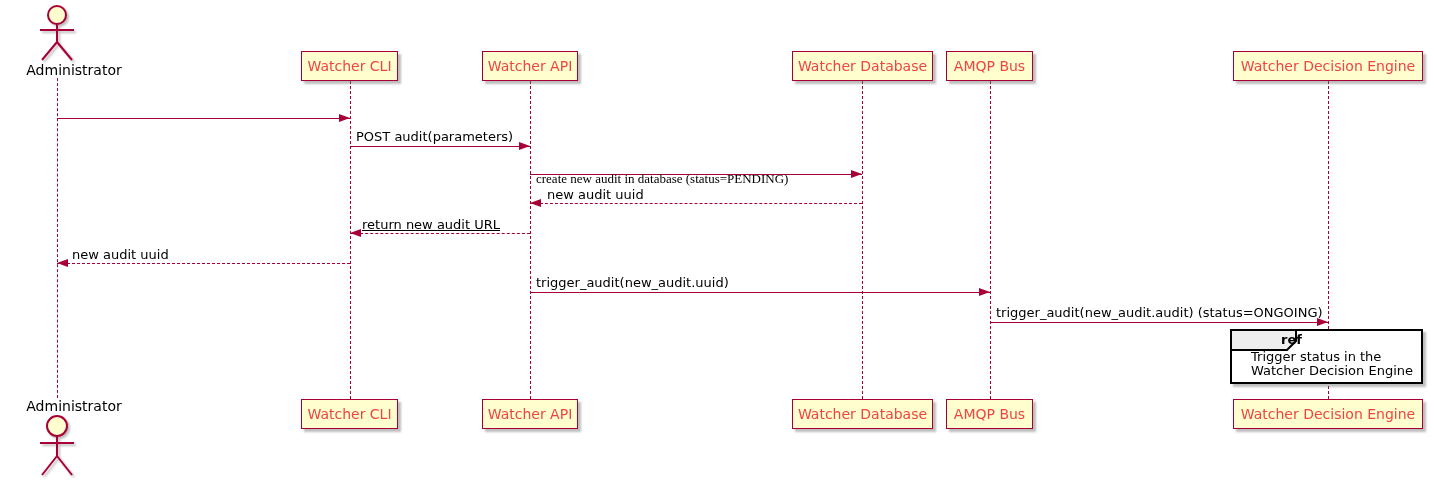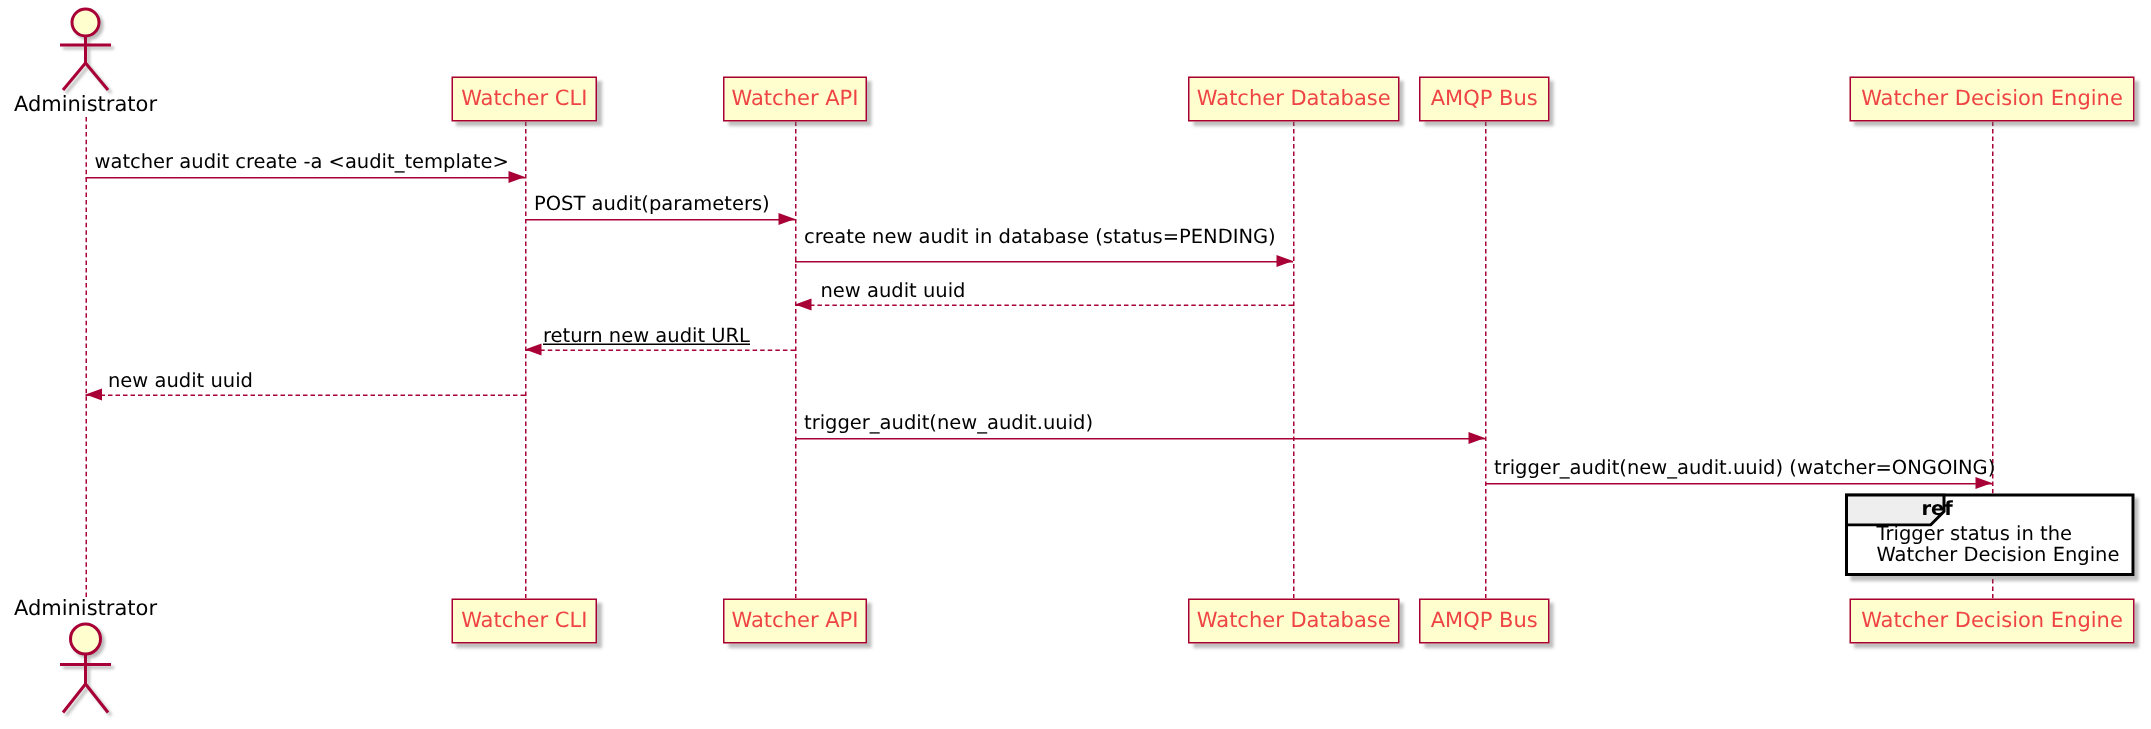--- a/index.html
+++ b/index.html
@@ -13,21 +13,21 @@
     display:flex; align-items:center; justify-content:center;
     font-size:14px; color:#ef4444; white-space:nowrap;
     box-shadow:3px 3px 2px rgba(110,110,110,0.45);
     z-index:3;
   }
   .lifeline {
     position:absolute; width:0; border-left:1px dashed #A80036; z-index:1;
   }
   .actor-label {
     position:absolute; transform:translateX(-50%);
-    font-size:14px; white-space:nowrap; z-index:3;
+    font-size:14px; white-space:nowrap; z-index:3;margin-left:17px;
   }
   .actor-figure { position:absolute; z-index:3; filter:drop-shadow(2px 2px 1px rgba(120,120,120,0.5)); }
   .msg-label {
     position:absolute; font-size:13px; white-space:nowrap; z-index:4;
   }
   .msg-line { position:absolute; height:0; z-index:2; }
   .msg-line.solid  { border-top:1px solid #A80036; }
   .msg-line.dashed { border-top:1px dashed #A80036; }
   .arrowhead {
     position:absolute; width:0; height:0; z-index:4;
@@ -69,49 +69,48 @@
   <div class="participant" style="left:946px; top:51px; width:87px;">AMQP Bus</div>
   <div class="participant" style="left:1233px; top:51px; width:190px;">Watcher Decision Engine</div>
 
   <div class="lifeline" style="left:57px;  top:78px; height:320px;"></div>
   <div class="lifeline" style="left:350px; top:81px; height:318px;"></div>
   <div class="lifeline" style="left:530px; top:81px; height:318px;"></div>
   <div class="lifeline" style="left:862px; top:81px; height:318px;"></div>
   <div class="lifeline" style="left:990px; top:81px; height:318px;"></div>
   <div class="lifeline" style="left:1328px; top:81px; height:318px;"></div>
 
-  <div class="msg-label" style="left:63px; top:101px;">watcher audit create -a &lt;audit_template&gt;</div>
   <div class="msg-line solid" style="left:57px; top:118px; width:293px;"></div>
   <div class="arrowhead right" style="left:339px; top:114px;"></div>
 
   <div class="msg-label" style="left:356px; top:129px;text-align:right;">POST audit(parameters)</div>
   <div class="msg-line solid" style="left:350px; top:146px; width:180px;"></div>
   <div class="arrowhead right" style="left:519px; top:142px;"></div>
 
-  <div class="msg-label" style="left:536px; top:151px;">create new audit in database (status=PENDING)</div>
+  <div class="msg-label" style="left:536px; top:171px;font-family:Liberation Serif, serif;">create new audit in database (status=PENDING)</div>
   <div class="msg-line solid" style="left:530px; top:174px; width:332px;"></div>
   <div class="arrowhead right" style="left:851px; top:170px;"></div>
 
   <div class="msg-label" style="left:547px; top:187px;">new audit uuid</div>
   <div class="msg-line dashed" style="left:530px; top:203px; width:332px;"></div>
   <div class="arrowhead left" style="left:530px; top:199px;"></div>
 
   <div class="msg-label" style="left:362px; top:217px;text-decoration:underline;">return new audit URL</div>
   <div class="msg-line dashed" style="left:350px; top:233px; width:180px;"></div>
   <div class="arrowhead left" style="left:350px; top:229px;"></div>
 
   <div class="msg-label" style="left:72px; top:247px;">new audit uuid</div>
   <div class="msg-line dashed" style="left:57px; top:263px; width:293px;"></div>
   <div class="arrowhead left" style="left:57px; top:259px;"></div>
 
   <div class="msg-label" style="left:536px; top:275px;">trigger_audit(new_audit.uuid)</div>
   <div class="msg-line solid" style="left:530px; top:292px; width:460px;"></div>
   <div class="arrowhead right" style="left:979px; top:288px;"></div>
 
-  <div class="msg-label" style="left:996px; top:305px;">trigger_audit(new_audit.uuid) (watcher=ONGOING)</div>
+  <div class="msg-label" style="left:996px; top:305px;">trigger_audit(new_audit.audit) (status=ONGOING)</div>
   <div class="msg-line solid" style="left:990px; top:322px; width:338px;"></div>
   <div class="arrowhead right" style="left:1317px; top:318px;"></div>
 
   <div class="ref-box">
     <svg class="ref-header" viewBox="0 0 68 22">
       <polygon points="1,1 66,1 66,12 57,21 1,21" fill="#EEEEEE" stroke="#000000" stroke-width="2"></polygon>
     </svg>
     <div class="ref-keyword">ref</div>
     <div class="ref-body">
       <span>Trigger status in the</span>

